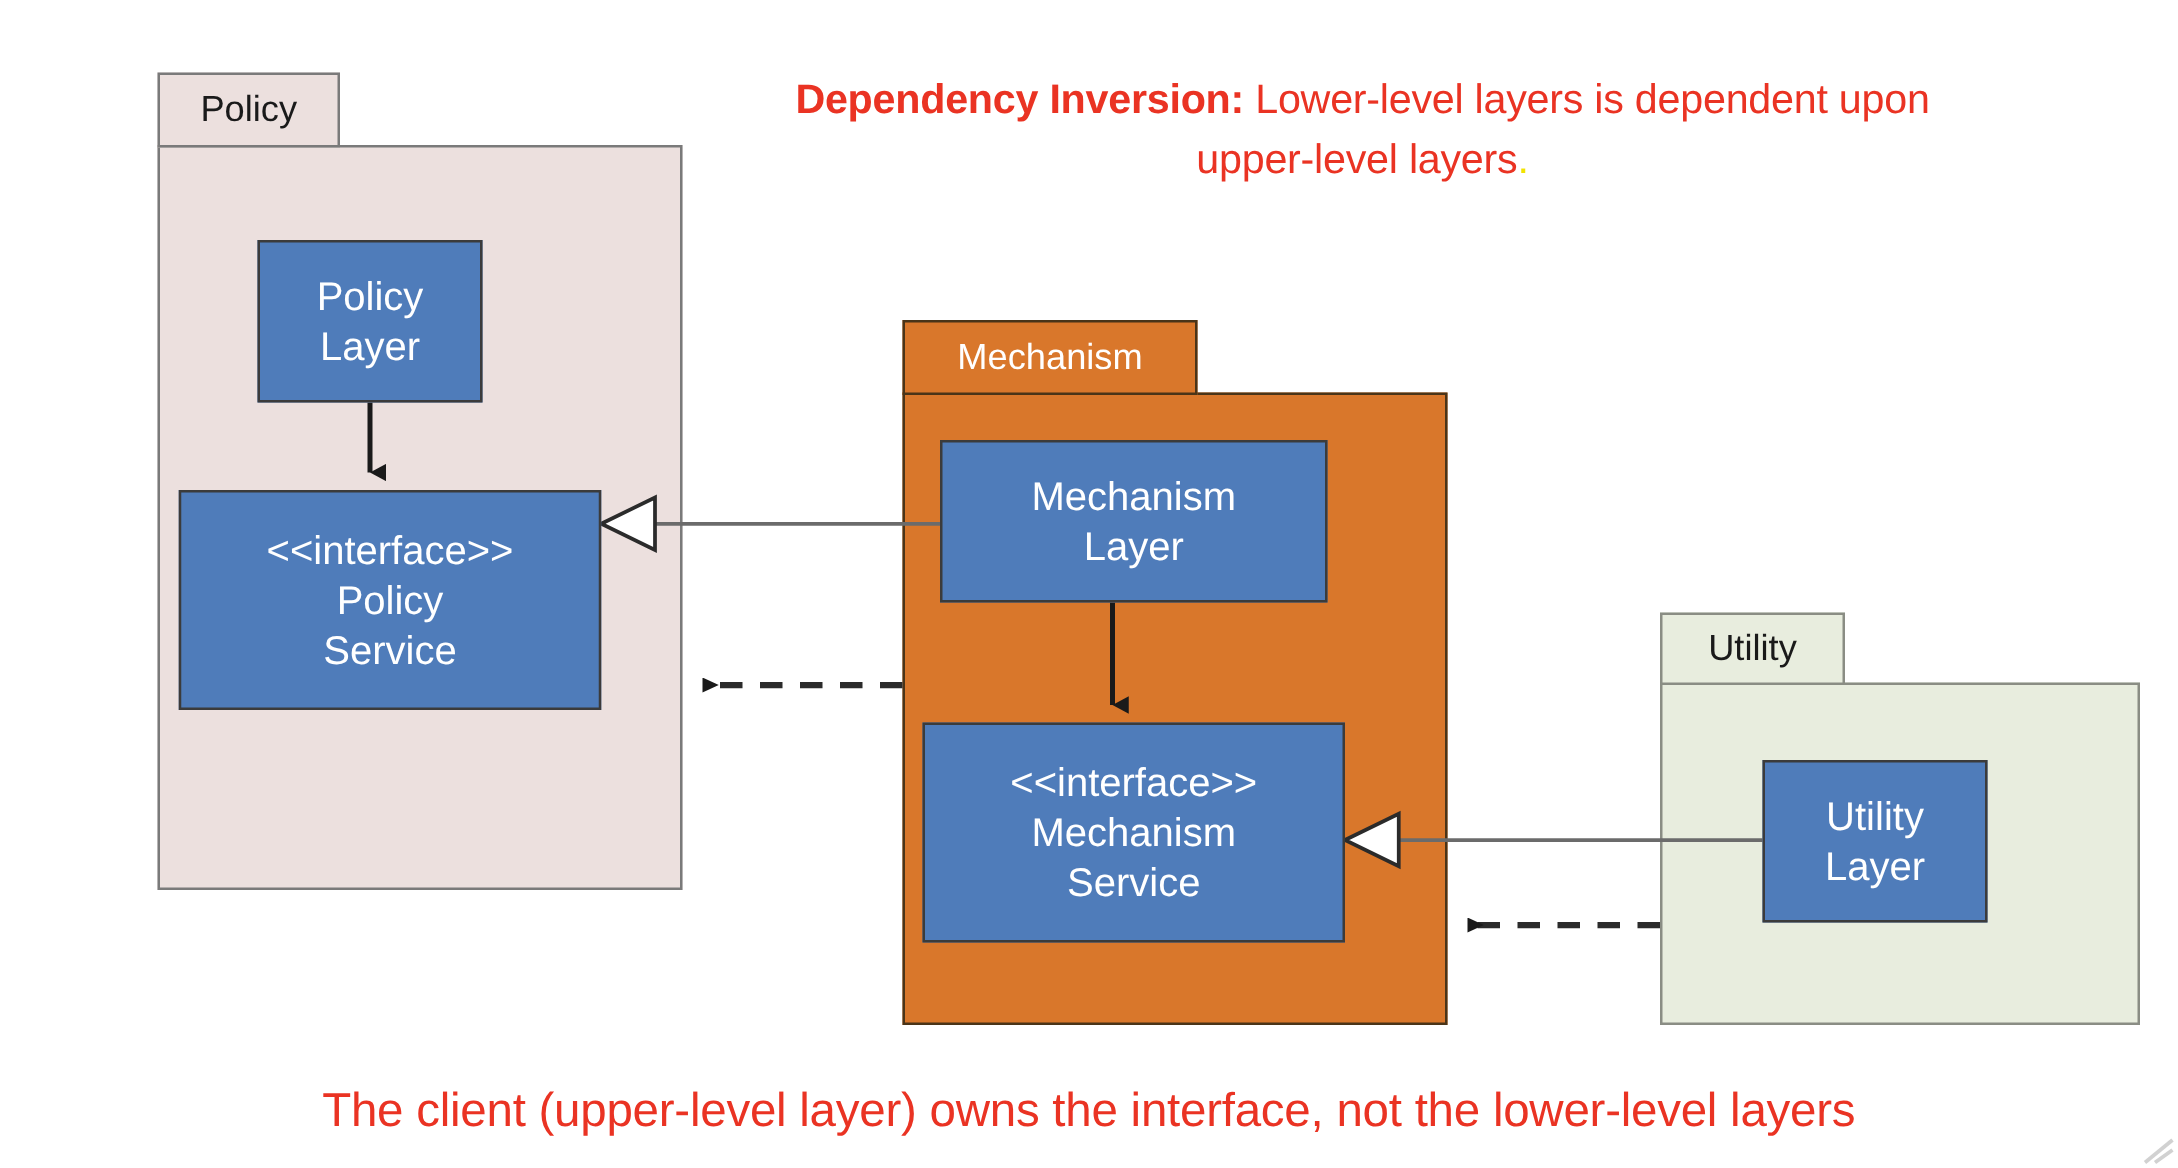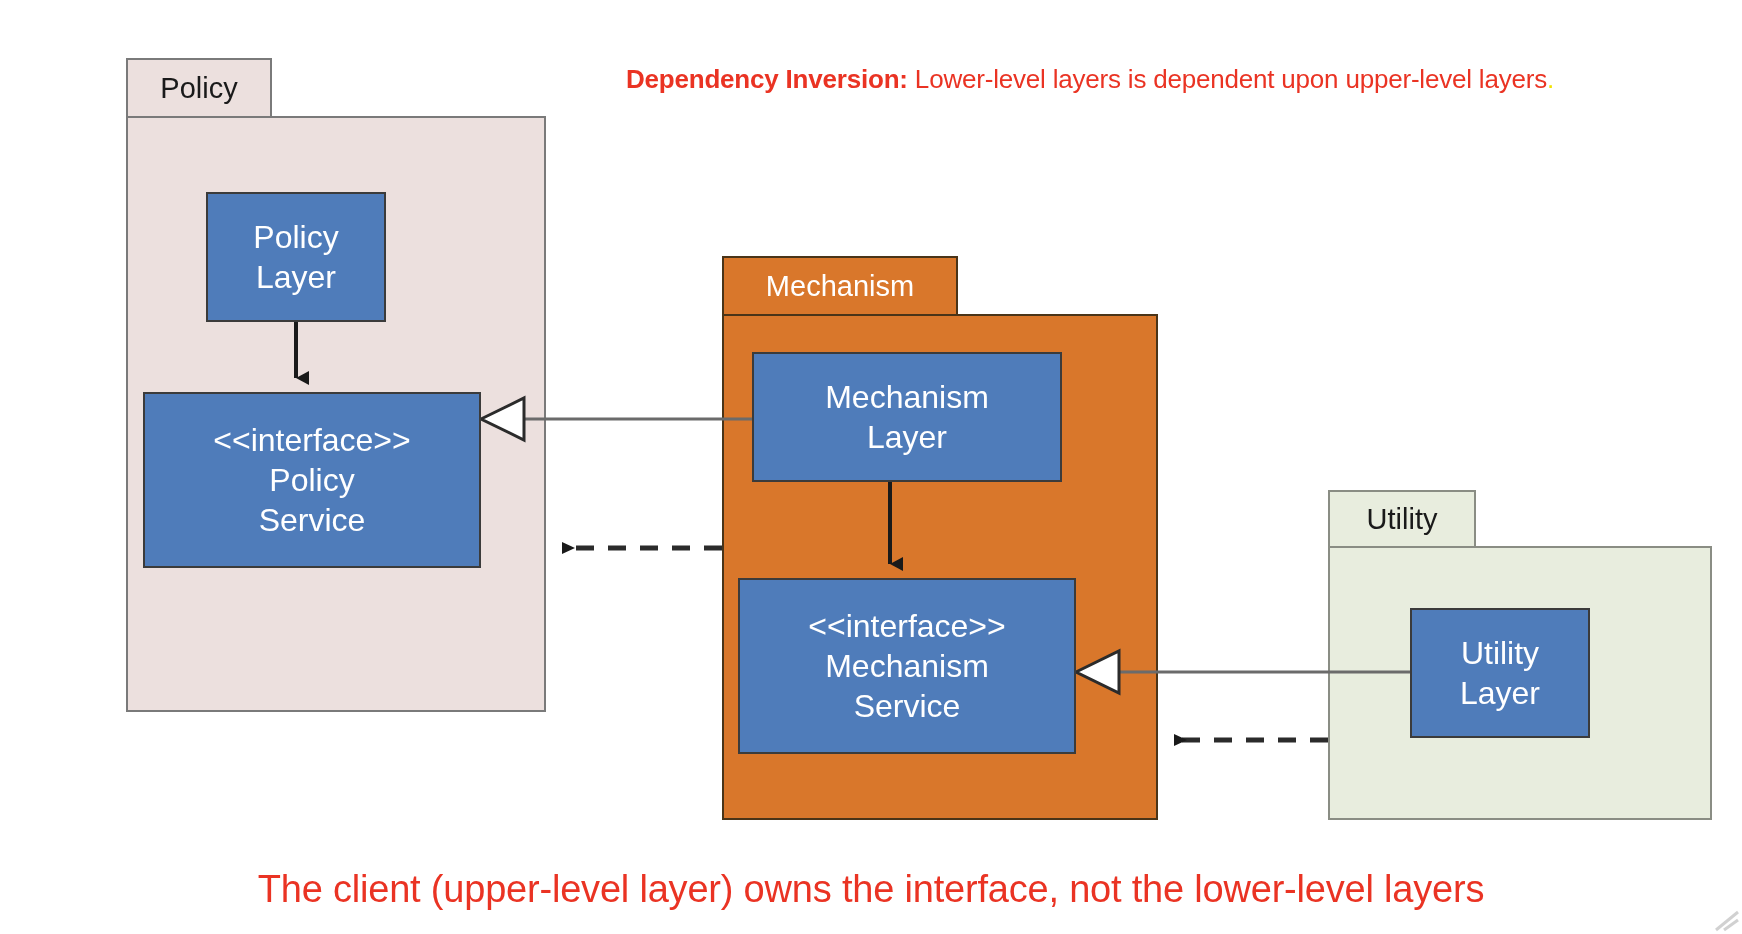--- a/index.html
+++ b/index.html
@@ -24,21 +24,21 @@
   }
 
   
   .title-block {
     position: absolute;
     left: 620px;
     top: 55px;
     width: 940px;
     text-align: center;
     color: #EA3323;
-    font-size: 26px;
+    font-size: 33px;
     line-height: 48px;
     letter-spacing: -0.2px;
   }
   .title-strong { font-weight: bold; }
   .title-dot { color: #F2E300; }
 
   .caption-block {
     position: absolute;
     left: 0px;
     top: 866px;

